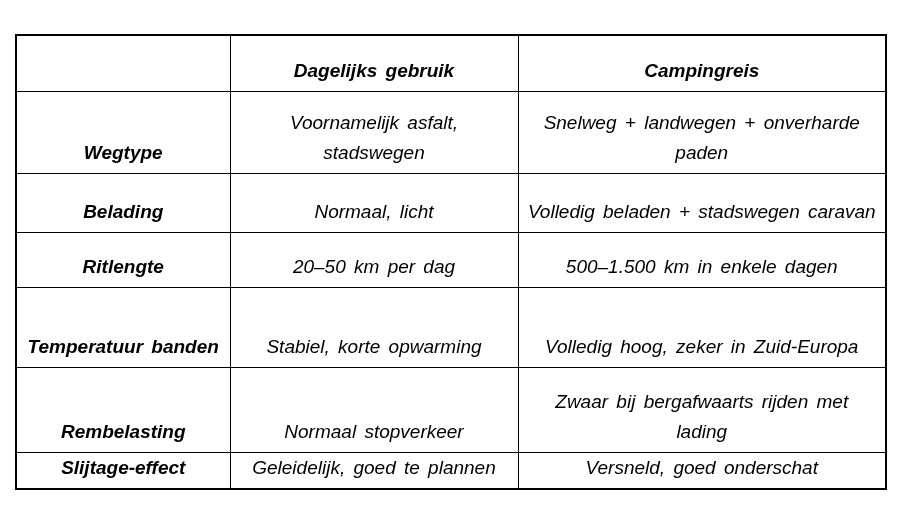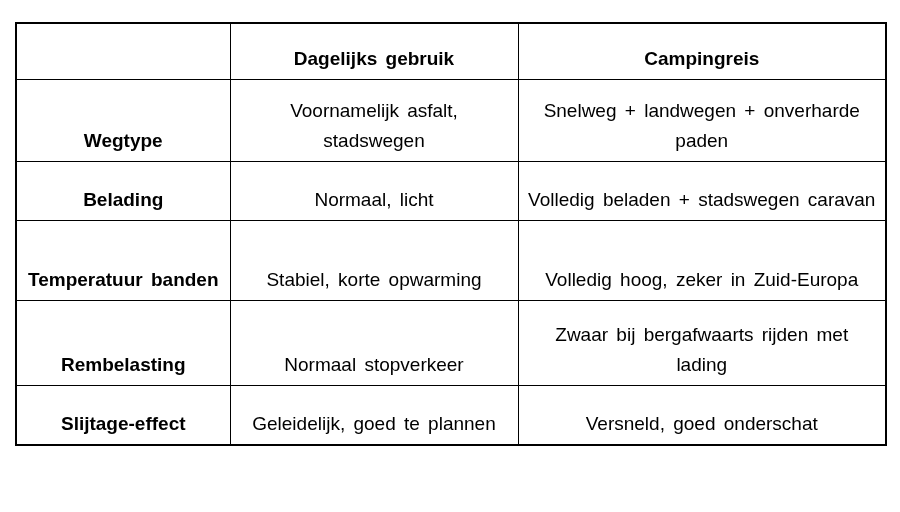--- a/index.html
+++ b/index.html
@@ -10,21 +10,22 @@
   body {
     width: 900px;
     height: 512px;
     position: relative;
     overflow: hidden;
     font-family: "Liberation Sans", "DejaVu Sans", sans-serif;
   }
   .table-wrap {
     position: absolute;
     left: 15px;
-    top: 22px;
+    top: 34px;
+    font-style: italic;
   }
   table.cmp {
     border-collapse: collapse;
     table-layout: fixed;
     width: 870px;
     background: #ffffff;
     border: 2px solid #000000;
   }
   table.cmp td, table.cmp th {
     border: 1.5px solid #000000;
@@ -46,21 +47,21 @@
   }
   col.c1 { width: 214px; }
   col.c2 { width: 288px; }
   col.c3 { width: 368px; }
   tr.hrow { height: 56px; }
   tr.r0 { height: 82px; }
   tr.r1 { height: 59px; }
   tr.r2 { height: 55px; }
   tr.r3 { height: 80px; margin-top: 10px; }
   tr.r4 { height: 85px; }
-  tr.r5 { height: 60px; padding-left: 10px; }
+  tr.r5 { height: 36px; padding-left: 10px; }
 </style>
 </head>
 <body>
 
 <div class="table-wrap">
   <table class="cmp">
     <colgroup>
       <col class="c1">
       <col class="c2">
       <col class="c3">
@@ -76,20 +77,25 @@
         <td>Voornamelijk asfalt,
 stadswegen</td>
         <td>Snelweg + landwegen + onverharde
 paden</td>
       </tr>
       <tr class="r1">
         <td class="rowlabel">Belading</td>
         <td>Normaal, licht</td>
         <td>Volledig beladen + stadswegen caravan</td>
       </tr>
+      <tr class="r2">
+        <td class="rowlabel">Ritlengte</td>
+        <td>20–50 km per dag</td>
+        <td>500–1.500 km in enkele dagen</td>
+      </tr>
       <tr class="r3">
         <td class="rowlabel">Temperatuur banden</td>
         <td>Stabiel, korte opwarming</td>
         <td>Volledig hoog, zeker in Zuid-Europa</td>
       </tr>
       <tr class="r4">
         <td class="rowlabel">Rembelasting</td>
         <td>Normaal stopverkeer</td>
         <td>Zwaar bij bergafwaarts rijden met
 lading</td>

